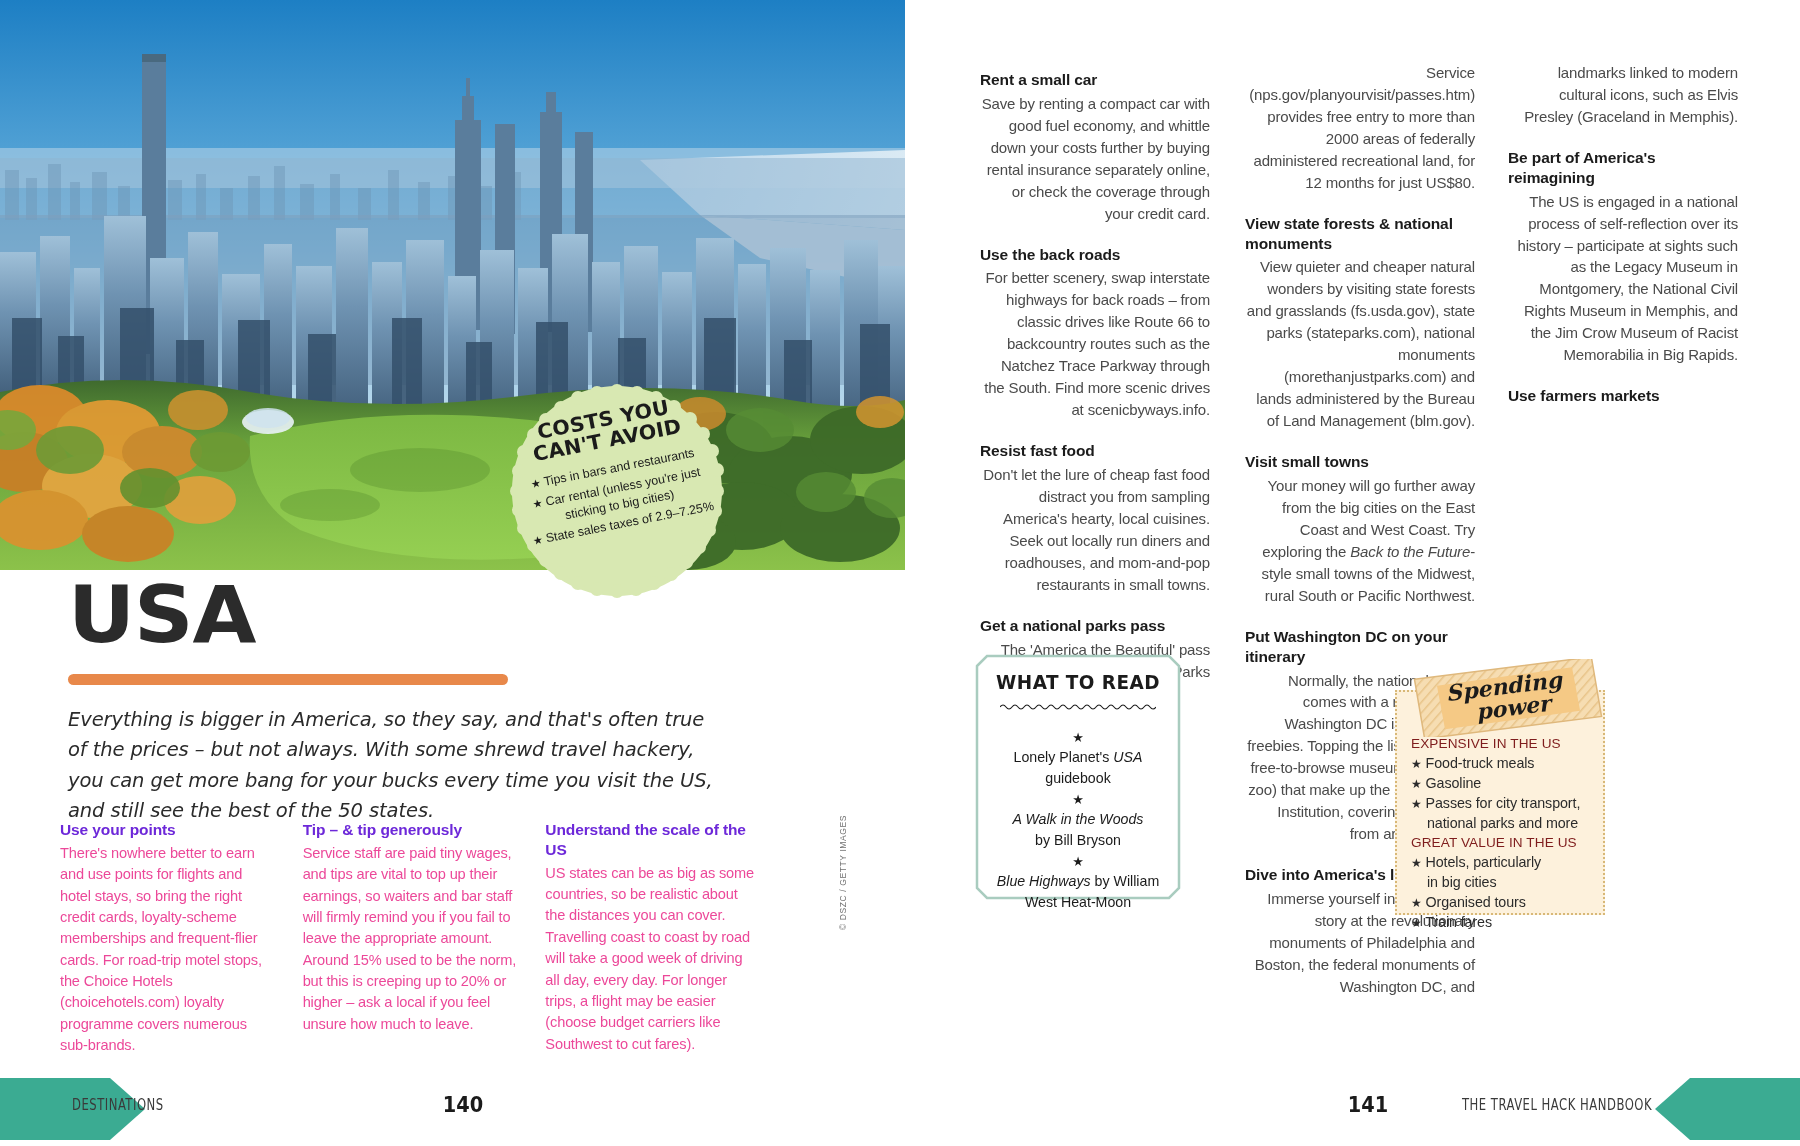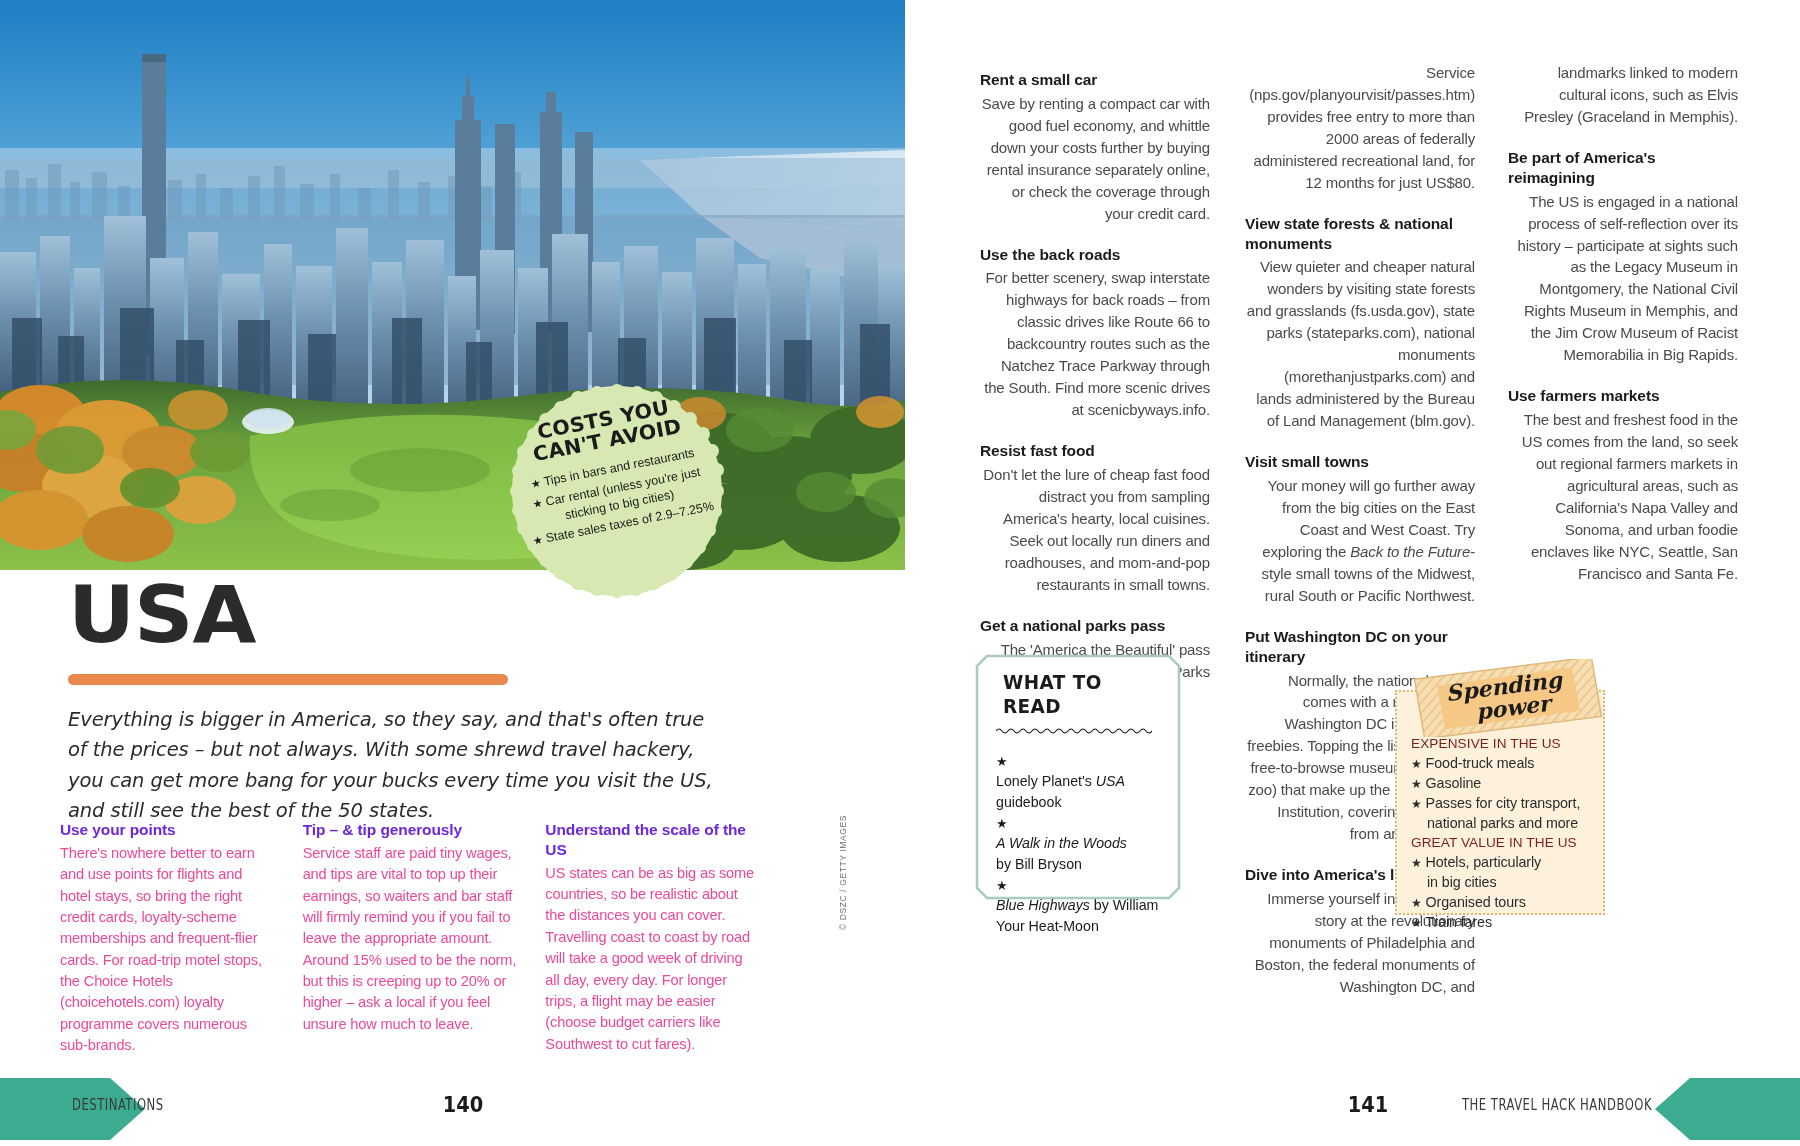--- a/index.html
+++ b/index.html
@@ -110,21 +110,21 @@
     letter-spacing: -0.15px;
     text-align: right;
   }
   .rcol p em { font-style: italic; }
 
   
   .read-box {
     position: absolute; left: 975px; top: 648px;
     width: 206px; height: 258px;
   }
-  .read-inner { position: absolute; inset: 0; padding: 22px 11px 10px; text-align:left;margin-left:10px; }
+  .read-inner { position: absolute; inset: 0; padding: 22px 11px 10px; text-align:center; }
   .read-title {
     font-family: "DejaVu Sans", sans-serif;
     font-weight: 700; font-size: 20px; color:#1b1b1b;
     letter-spacing: 0.5px; transform: scaleX(0.92);
   }
   .squiggle { margin: 9px auto 12px; width: 156px; height: 8px; }
   .read-items { font-size: 14.2px; line-height: 1.4; color:#1b1b1b; }
   .read-items .star { display:block; font-size: 13px; margin: 2px 0 1px; }
   .read-items .it { margin-bottom: 1px; }
   .read-items em { font-style: italic; }
@@ -488,21 +488,20 @@
         <p>Normally, the national capital comes with a mark-up, but Washington DC is famous for freebies. Topping the list are the 19 free-to-browse museums (and one zoo) that make up the Smithsonian Institution, covering everything from art to aviation.</p>
         <h3>Dive into America's legends</h3>
         <p>Immerse yourself in the national story at the revolutionary monuments of Philadelphia and Boston, the federal monuments of Washington DC, and</p>
       </div>
 
       <div class="rcol c3">
         <p>landmarks linked to modern cultural icons, such as Elvis Presley (Graceland in Memphis).</p>
         <h3>Be part of America's reimagining</h3>
         <p>The US is engaged in a national process of self-reflection over its history – participate at sights such as the Legacy Museum in Montgomery, the National Civil Rights Museum in Memphis, and the Jim Crow Museum of Racist Memorabilia in Big Rapids.</p>
         <h3>Use farmers markets</h3>
-        <p>The best and freshest food in the US comes from the land, so seek out regional farmers markets in agricultural areas, such as California's Napa Valley and Sonoma, and urban foodie enclaves like NYC, Seattle, San Francisco and Santa Fe.</p>
       </div>
     </div>
   </div>
 
   <div class="read-box">
     <svg width="206" height="258" viewBox="0 0 206 258" aria-hidden="true">
       <path d="M2,18 L12,8 L194,8 L204,18 L204,240 L194,250 L12,250 L2,240 Z" fill="#ffffff" stroke="#a9ccbf" stroke-width="2.5"></path>
     </svg>
     <div class="read-inner">
       <div class="read-title">WHAT TO READ</div>
@@ -511,21 +510,21 @@
       </svg>
       <div class="read-items">
         <span class="star">★</span>
         <div class="it"><span>Lonely Planet's </span><em>USA</em></div>
         <div class="it">guidebook</div>
         <span class="star">★</span>
         <div class="it"><em>A Walk in the Woods</em></div>
         <div class="it">by Bill Bryson</div>
         <span class="star">★</span>
         <div class="it"><em>Blue Highways</em><span> by William</span></div>
-        <div class="it">Your Heat-Moon</div>
+        <div class="it">West Heat-Moon</div>
       </div>
     </div>
   </div>
 
   <div class="spend-box">
     <div class="spend-inner">
       <div class="spend-h">EXPENSIVE IN THE US</div>
       <ul class="spend-list">
           <li><span class="st">★</span> Food-truck meals</li>
           <li><span class="st">★</span> Gasoline</li>

